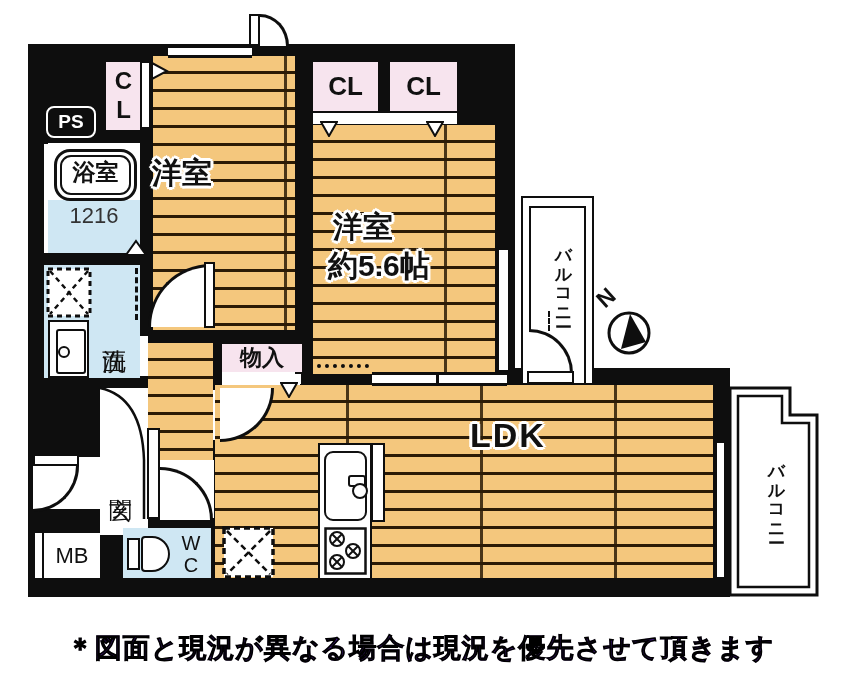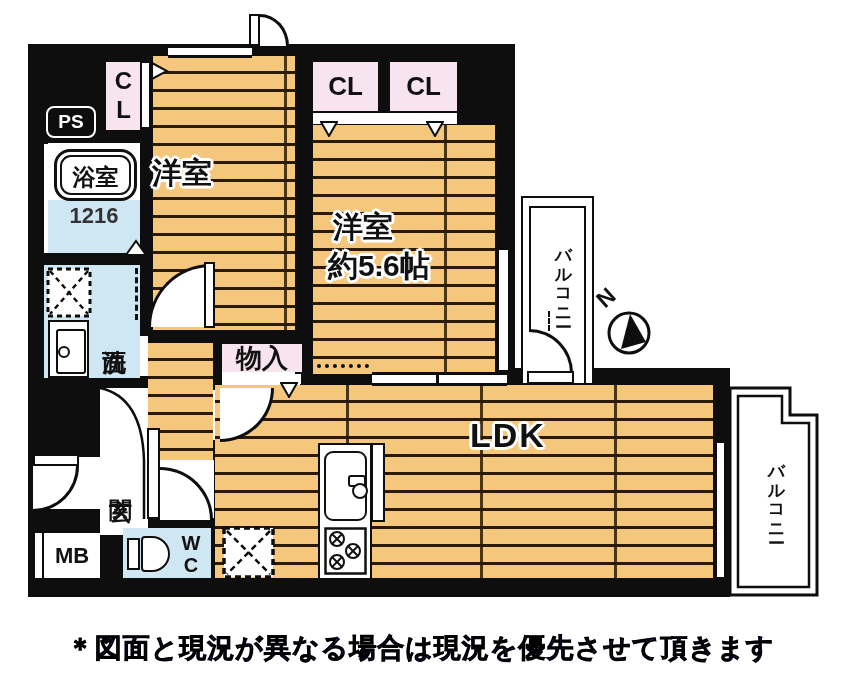--- a/index.html
+++ b/index.html
@@ -12,21 +12,21 @@
       repeating-linear-gradient(180deg, #f4c77d 0 15px, #2b1b06 15px 18px);}
   .blue{background:#cfe7f3;}
   .pinkbox{background:#f7e4ee;color:#111;display:flex;align-items:center;justify-content:center;
            font-weight:bold;}
   .whitebox{background:#fff;}
   .bdr{border:2px solid #0e0e0e;box-sizing:border-box;}
   .vert{writing-mode:vertical-rl;text-orientation:upright;letter-spacing:2px;}
   .rmlabel{font-weight:bold;color:#111;text-align:left;line-height:1.05;
      text-shadow:-2px -2px 0 #fff,2px -2px 0 #fff,-2px 2px 0 #fff,2px 2px 0 #fff,
                  0 -3px 0 #fff,0 3px 0 #fff,-3px 0 0 #fff,3px 0 0 #fff;}
-  .smlabel{color:#111;font-weight:bold;text-align:center;}
+  .smlabel{color:#111;font-weight:normal;text-align:center;}
   
   .disc{background:#fff;box-sizing:border-box;}
   .arc-tl{border-radius:100% 0 0 0;border-top:3px solid #0e0e0e;border-left:3px solid #0e0e0e;}
   .arc-tr{border-radius:0 100% 0 0;border-top:3px solid #0e0e0e;border-right:3px solid #0e0e0e;}
   .arc-br{border-radius:0 0 100% 0;border-right:3px solid #0e0e0e;border-bottom:3px solid #0e0e0e;}
   .leaf{background:#fff;border:2px solid #0e0e0e;box-sizing:border-box;}
   .win-h{background:#fff;border-top:3px solid #0e0e0e;border-bottom:3px solid #0e0e0e;box-sizing:border-box;}
   .win-v{background:#fff;border-left:3px solid #0e0e0e;border-right:3px solid #0e0e0e;box-sizing:border-box;}
   .footnote{font-weight:bold;color:#4c1d95;text-align:center;font-size:27px;letter-spacing:1px;
             -webkit-text-stroke:0.8px #000;}
@@ -87,36 +87,36 @@
       <span>CL</span>
     </div>
   <div class="abs whitebox" style="left:313px;top:113px;width:144px;height:11px;"></div>
   <svg class="abs" style="left:320px;top:121px;" width="18" height="16">
     <polygon points="1,1 17,1 9,15" fill="#fff" stroke="#0e0e0e" stroke-width="2"></polygon>
   </svg>
   <svg class="abs" style="left:426px;top:121px;" width="18" height="16">
     <polygon points="1,1 17,1 9,15" fill="#fff" stroke="#0e0e0e" stroke-width="2"></polygon>
   </svg>
 
-  <div class="abs pinkbox" style="left:222px;top:344px;width:80px;height:28px;font-size:26px;">
+  <div class="abs pinkbox" style="left:222px;top:344px;width:80px;height:28px;font-size:22px;">
       <span>物入</span>
     </div>
   <div class="abs whitebox" style="left:225px;top:374px;width:76px;height:10px;"></div>
   <svg class="abs" style="left:280px;top:382px;" width="18" height="16">
     <polygon points="1,1 17,1 9,15" fill="#fff" stroke="#0e0e0e" stroke-width="2"></polygon>
   </svg>
 
   <div class="abs" style="left:46px;top:106px;width:46px;height:28px;border:2px solid #fff;border-radius:8px;
        color:#fff;font-weight:bold;font-size:19px;display:flex;align-items:center;justify-content:center;">
       <span>PS</span>
     </div>
 
   <div class="abs whitebox" style="left:54px;top:149px;width:83px;height:52px;border:3px solid #111;border-radius:16px;box-sizing:border-box;">
     <div class="abs" style="left:3px;top:3px;right:3px;bottom:3px;border:2px solid #111;border-radius:11px;
-         display:flex;align-items:flex-end;justify-content:center;font-size:23px;font-weight:bold;color:#111;">
+         display:flex;align-items:flex-start;justify-content:center;font-size:23px;font-weight:bold;color:#111;">
       <span>浴室</span>
     </div>
   </div>
   <div class="abs smlabel" style="left:48px;top:203px;width:92px;font-size:22px;color:#333;">1216</div>
   <svg class="abs" style="left:124px;top:239px;" width="24" height="18">
     <polygon points="12,2 22,16 2,16" fill="#fff" stroke="#0e0e0e" stroke-width="2"></polygon>
   </svg>
 
   <svg class="abs" style="left:46px;top:267px;" width="46" height="51">
     <rect x="2" y="2" width="42" height="47" fill="#fff" stroke="#0e0e0e" stroke-width="3" stroke-dasharray="5,4"></rect>

